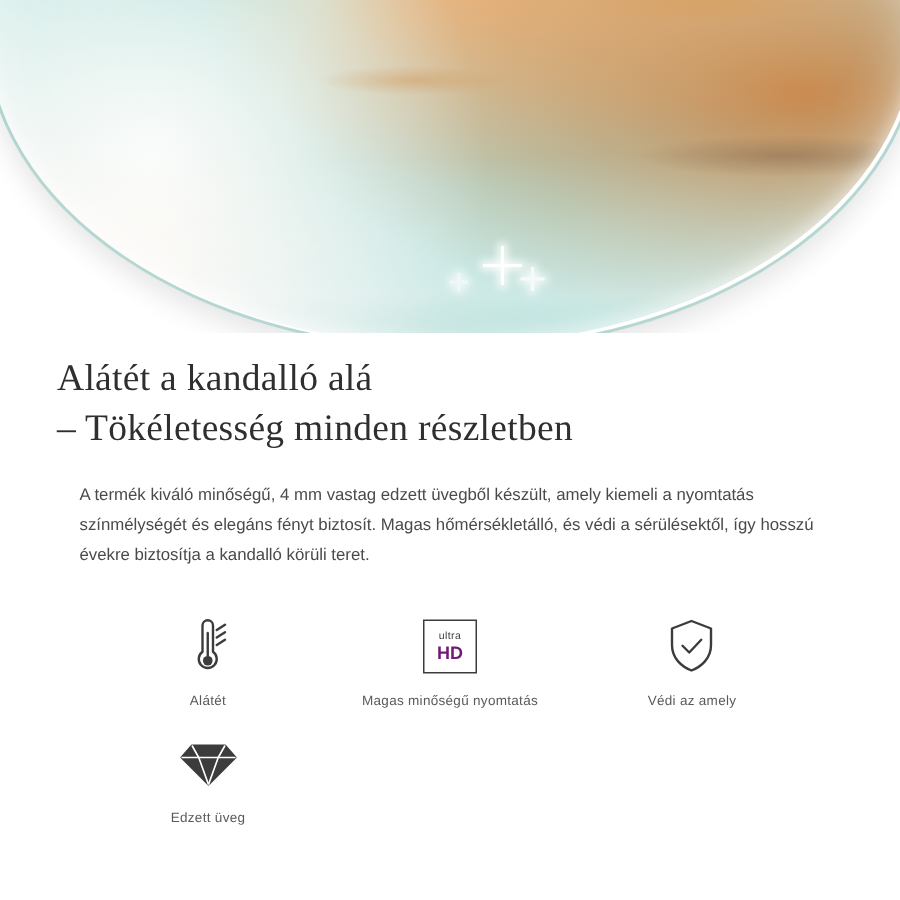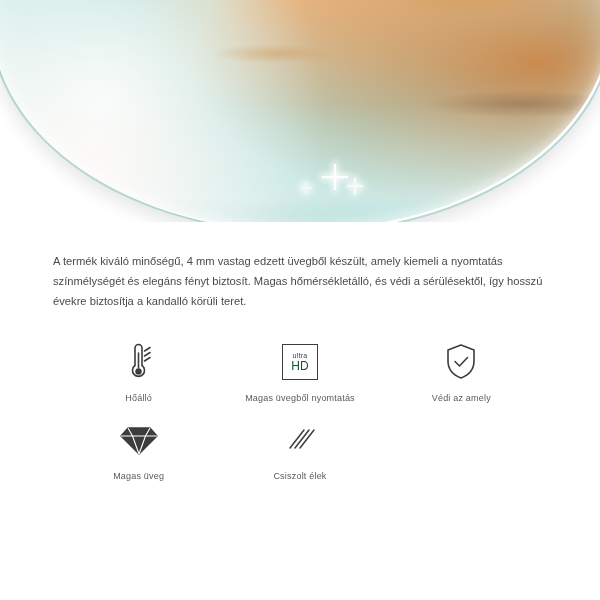--- a/index.html
+++ b/index.html
@@ -174,68 +174,72 @@
     justify-content: center;
     line-height: 1;
   }
   .ultrahd-box .u-top {
     font-size: 7px;
     color: #3c3c3c;
     letter-spacing: 0.3px;
   }
   .ultrahd-box .u-bot {
     font-size: 12px;
-    font-weight: normal;
-    color: #14532d;
+    font-weight: bold;
+    color: #701a75;
     margin-top: 1px;
   }
 </style>
 </head>
 <body>
 
 <div class="page">
 
   <div class="hero">
     <div class="hero-bg">
       <div class="hero-veins"></div>
     </div>
     <div class="hero-rim"></div>
     <div class="hero-edge-shine"></div>
     <div class="sparkle s1"></div>
     <div class="sparkle s2"></div>
     <div class="sparkle s3"></div>
   </div>
 
   <div class="content">
+    <h1 class="headline">
+      <span>Alátét a kandalló alá</span>
+      <span class="line2">– Tökéletesség minden részletben</span>
+    </h1>
     <p class="body-copy">A termék kiváló minőségű, 4 mm vastag edzett üvegből készült, amely kiemeli a nyomtatás színmélységét és elegáns fényt biztosít. Magas hőmérsékletálló, és védi a sérülésektől, így hosszú évekre biztosítja a kandalló körüli teret.</p>
 
     <div class="features">
 
       <div class="feature">
         <div class="feature-icon">
           <svg width="34" height="40" viewBox="0 0 34 40" fill="none" stroke="#3c3c3c" stroke-width="1.6" stroke-linecap="round">
             <path d="M13 6a3.5 3.5 0 0 1 7 0v17.5a6 6 0 1 1-7 0V6z"></path>
             <line x1="16.5" y1="11" x2="16.5" y2="26"></line>
             <circle cx="16.5" cy="29.5" r="3.2" fill="#3c3c3c" stroke="none"></circle>
             <line x1="22.5" y1="9" x2="28" y2="5.5"></line>
             <line x1="22.5" y1="14" x2="28" y2="10.5"></line>
             <line x1="22.5" y1="19" x2="28" y2="15.5"></line>
           </svg>
         </div>
-        <div class="feature-label">Hőálló</div>
+        <div class="feature-label">Alátét</div>
       </div>
 
       <div class="feature">
         <div class="feature-icon">
           <div class="ultrahd-box">
             <span class="u-top">ultra</span>
             <span class="u-bot">HD</span>
           </div>
         </div>
-        <div class="feature-label">Magas üvegből nyomtatás</div>
+        <div class="feature-label">Magas minőségű nyomtatás</div>
       </div>
 
       <div class="feature">
         <div class="feature-icon">
           <svg width="36" height="42" viewBox="0 0 36 42" fill="none" stroke="#3c3c3c" stroke-width="1.6" stroke-linecap="round" stroke-linejoin="round">
             <path d="M18 4 L31 9 v11c0 9-6.5 14.5-13 17-6.5-2.5-13-8-13-17V9z"></path>
             <polyline points="12,20.5 16.5,25 24.5,16.5"></polyline>
           </svg>
         </div>
         <div class="feature-label">Védi az amely</div>
@@ -243,30 +247,20 @@
 
       <div class="feature">
         <div class="feature-icon">
           <svg width="40" height="34" viewBox="0 0 40 34" fill="none" stroke="#3c3c3c" stroke-width="1.4" stroke-linejoin="round">
             <path d="M9 5 H31 L38 13 L20 31 L2 13 Z" fill="#3c3c3c" stroke="#3c3c3c"></path>
             <path d="M2 13 H38" stroke="#ffffff" stroke-width="1.1"></path>
             <path d="M9 5 L13.5 13 L20 31" stroke="#ffffff" stroke-width="1.1"></path>
             <path d="M31 5 L26.5 13 L20 31" stroke="#ffffff" stroke-width="1.1"></path>
           </svg>
         </div>
-        <div class="feature-label">Magas üveg</div>
-      </div>
-
-      <div class="feature">
-        <div class="feature-icon">
-          <svg width="36" height="32" viewBox="0 0 36 32" fill="none" stroke="#3c3c3c" stroke-width="1.5" stroke-linecap="round">
-            <line x1="8" y1="24" x2="22" y2="6"></line>
-            <line x1="13" y1="24" x2="27" y2="6"></line>
-            <line x1="18" y1="24" x2="32" y2="6"></line>
-          </svg>
-        </div>
-        <div class="feature-label">Csiszolt élek</div>
-      </div>
+        <div class="feature-label">Edzett üveg</div>
+      </div>
+
 
 
     </div>
   </div>
 </div>
 
 </body></html>

